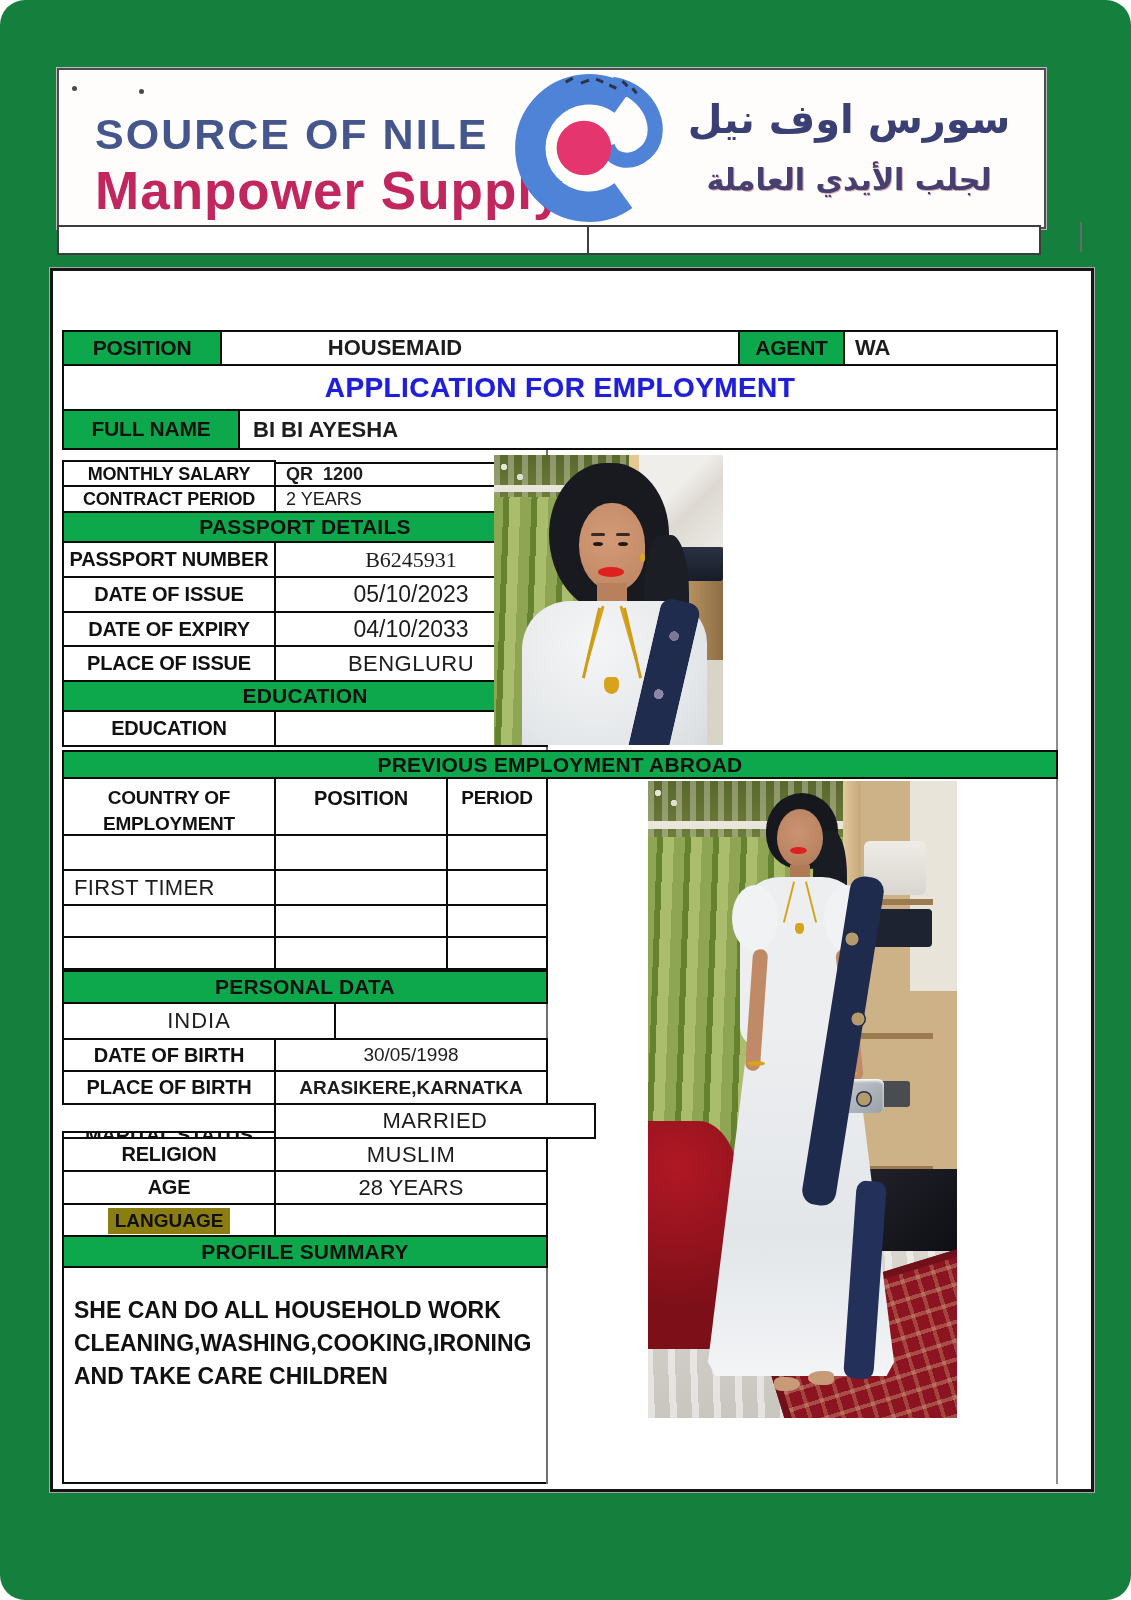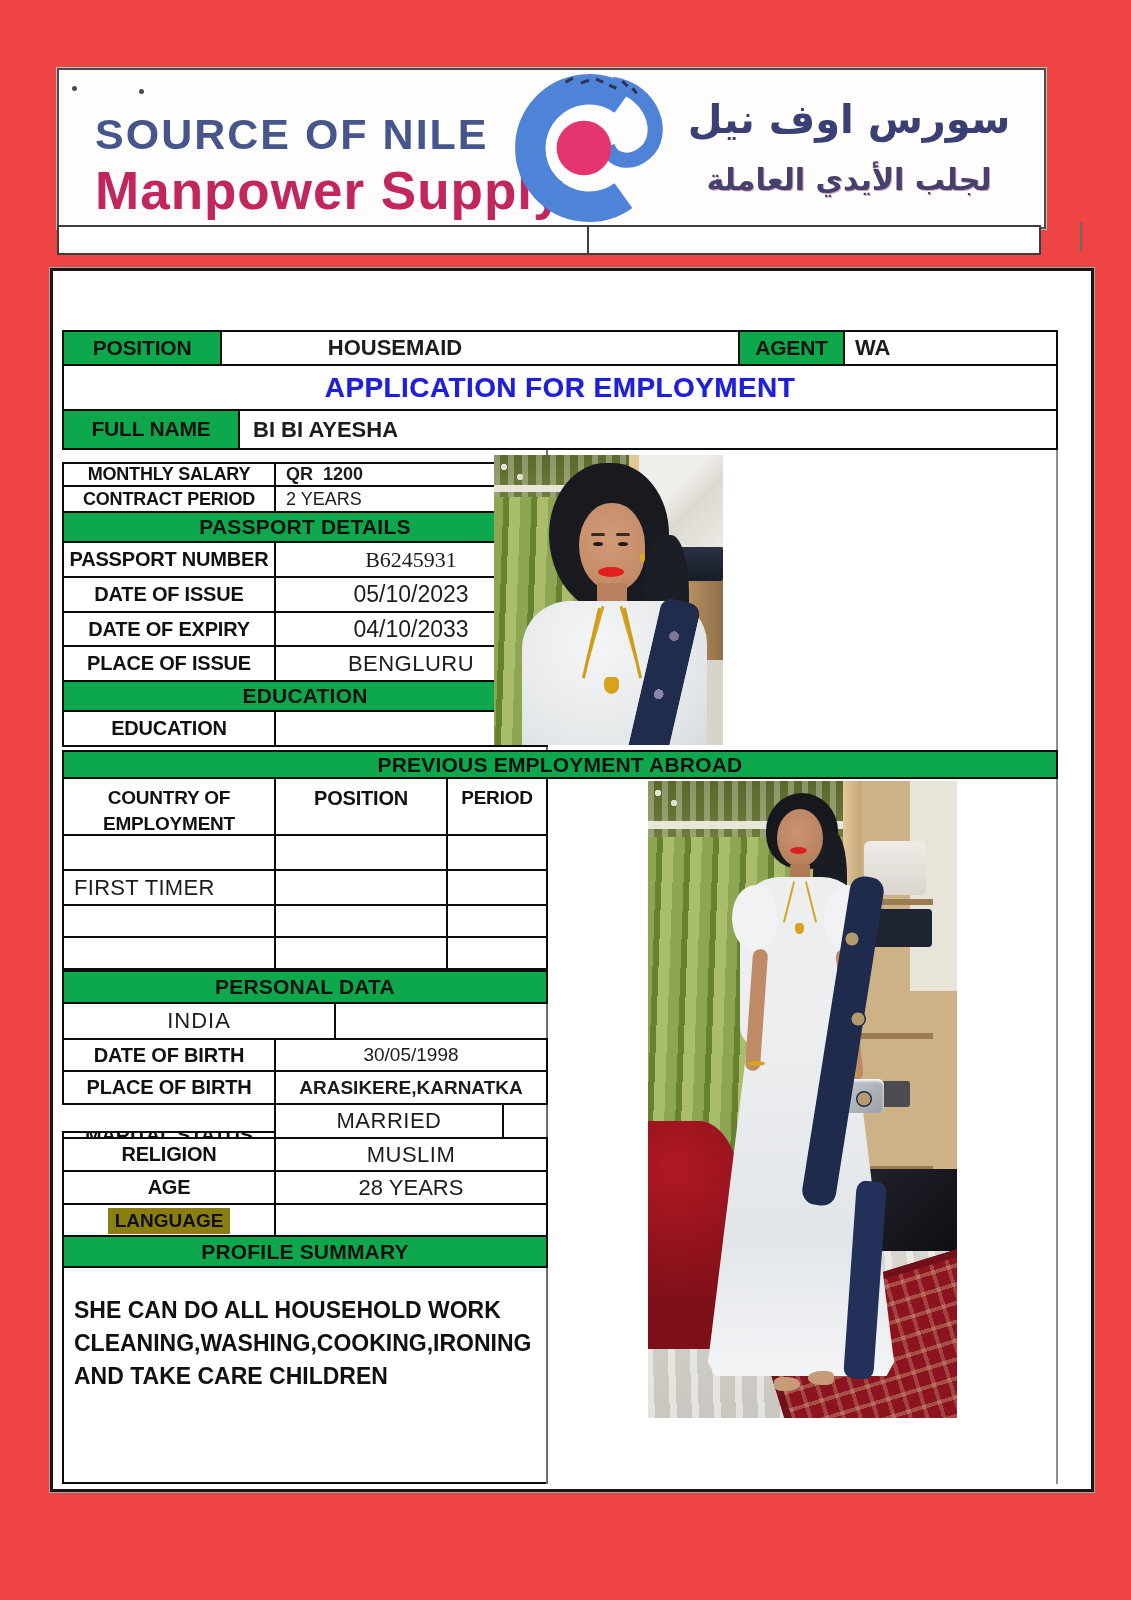--- a/index.html
+++ b/index.html
@@ -6,22 +6,22 @@
     --green:#0ea84c;
     --blue-title:#1f1fd8;
     --olive:#8a7d12;
     --brand-blue:#44568c;
     --brand-magenta:#c2265e;
     --logo-blue:#4f83d8;
     --logo-pink:#e5356f;
     --ink:#0c0c0c;
   }
   html,body{margin:0;padding:0;background:#ffffff;}
-  .page{position:relative;width:1131px;height:1600px;background:#ef4444;overflow:hidden;
-        font-family:"Liberation Sans",sans-serif;color:#111;}
+  .page{position:relative;width:1131px;height:1600px;background:#15803d;overflow:hidden;
+        font-family:"Liberation Sans",sans-serif;color:#111;border-radius:25px;}
 
   
   .header-box{position:absolute;left:57px;top:68px;width:985px;height:157px;
               border:2px solid #4d4d4d;background:#fffdfb;box-shadow:0 0 0 1px #bbb;}
   .speck{position:absolute;width:5px;height:5px;background:#4a4a4a;border-radius:50%;}
   .en-name{position:absolute;left:36px;top:40px;font-size:43px;font-weight:bold;
            letter-spacing:2px;color:var(--brand-blue);}
   .en-tag{position:absolute;left:36px;top:90px;font-size:53px;font-weight:bold;
           letter-spacing:1px;color:var(--brand-magenta);}
   .logo{position:absolute;left:448px;top:2px;width:162px;height:152px;}
@@ -110,21 +110,21 @@
 
     <div class="r" style="top:34px;height:47px;">
       <div class="c title-cell" style="width:996px;">APPLICATION FOR EMPLOYMENT</div>
     </div>
 
     <div class="r" style="top:79px;height:41px;">
       <div class="c green lab" style="width:178px;font-size:21px;">FULL NAME</div>
       <div class="c val bold left" style="width:820px;font-size:22px;padding-left:13px;">BI BI AYESHA</div>
     </div>
 
-    <div class="r" style="top:132px;height:25px;">
+    <div class="r" style="top:132px;height:25px;align-items:center;">
       <div class="c lab" style="width:214px;font-size:18px;">MONTHLY SALARY</div>
       <div class="c val bold left pre" style="width:274px;font-size:18px;">QR  1200</div>
     </div>
     <div class="r" style="top:155px;height:28px;">
       <div class="c lab" style="width:214px;font-size:18px;">CONTRACT PERIOD</div>
       <div class="c val left" style="width:274px;font-size:18px;">2 YEARS</div>
     </div>
 
     <div class="r" style="top:181px;height:32px;">
       <div class="c bar" style="width:486px;">PASSPORT DETAILS</div>
@@ -192,21 +192,21 @@
     <div class="r" style="top:708px;height:34px;">
       <div class="c lab" style="width:214px;font-size:20px;">DATE OF BIRTH</div>
       <div class="c val" style="width:274px;font-size:19px;">30/05/1998</div>
     </div>
     <div class="r" style="top:740px;height:35px;">
       <div class="c lab" style="width:214px;font-size:20px;">PLACE OF BIRTH</div>
       <div class="c val bold" style="width:274px;font-size:19px;">ARASIKERE,KARNATKA</div>
     </div>
     <div class="r" style="top:773px;height:36px;">
       <div class="c lab" style="width:214px;font-size:20px;margin-top:28px;">MARITAL STATUS</div>
-      <div class="c val" style="width:230px;font-size:22px;letter-spacing:.5px;">MARRIED</div>
+      <div class="c val" style="width:322px;font-size:22px;letter-spacing:.5px;">MARRIED</div>
     </div>
     <div class="r" style="top:807px;height:35px;">
       <div class="c lab" style="width:214px;font-size:20px;">RELIGION</div>
       <div class="c val" style="width:274px;font-size:22px;letter-spacing:.5px;">MUSLIM</div>
     </div>
     <div class="r" style="top:840px;height:35px;">
       <div class="c lab" style="width:214px;font-size:20px;">AGE</div>
       <div class="c val" style="width:274px;font-size:22px;">28 YEARS</div>
     </div>
     <div class="r" style="top:873px;height:36px;">

